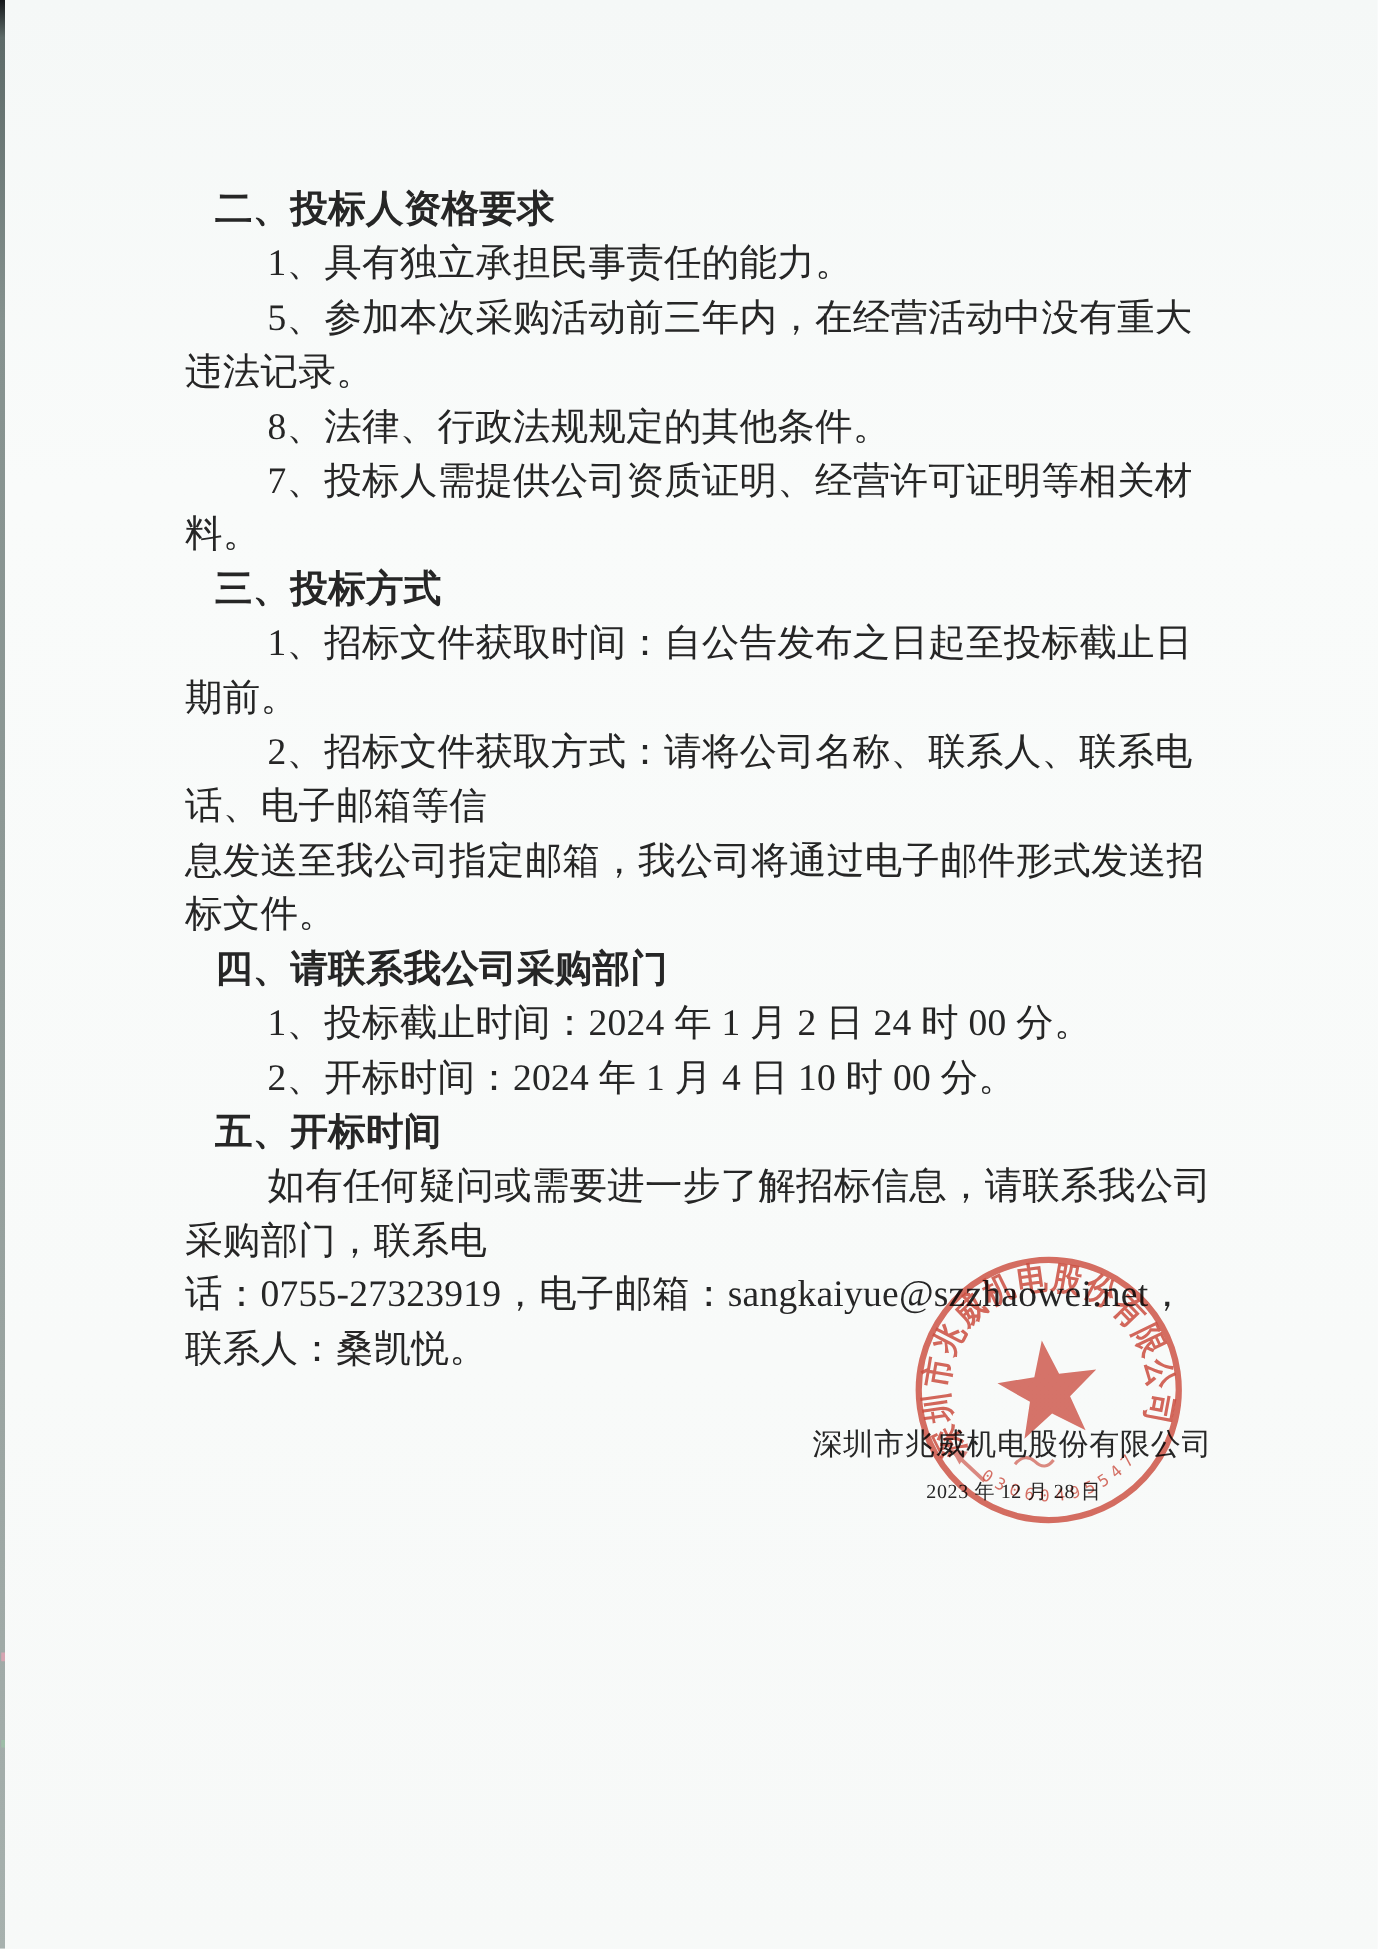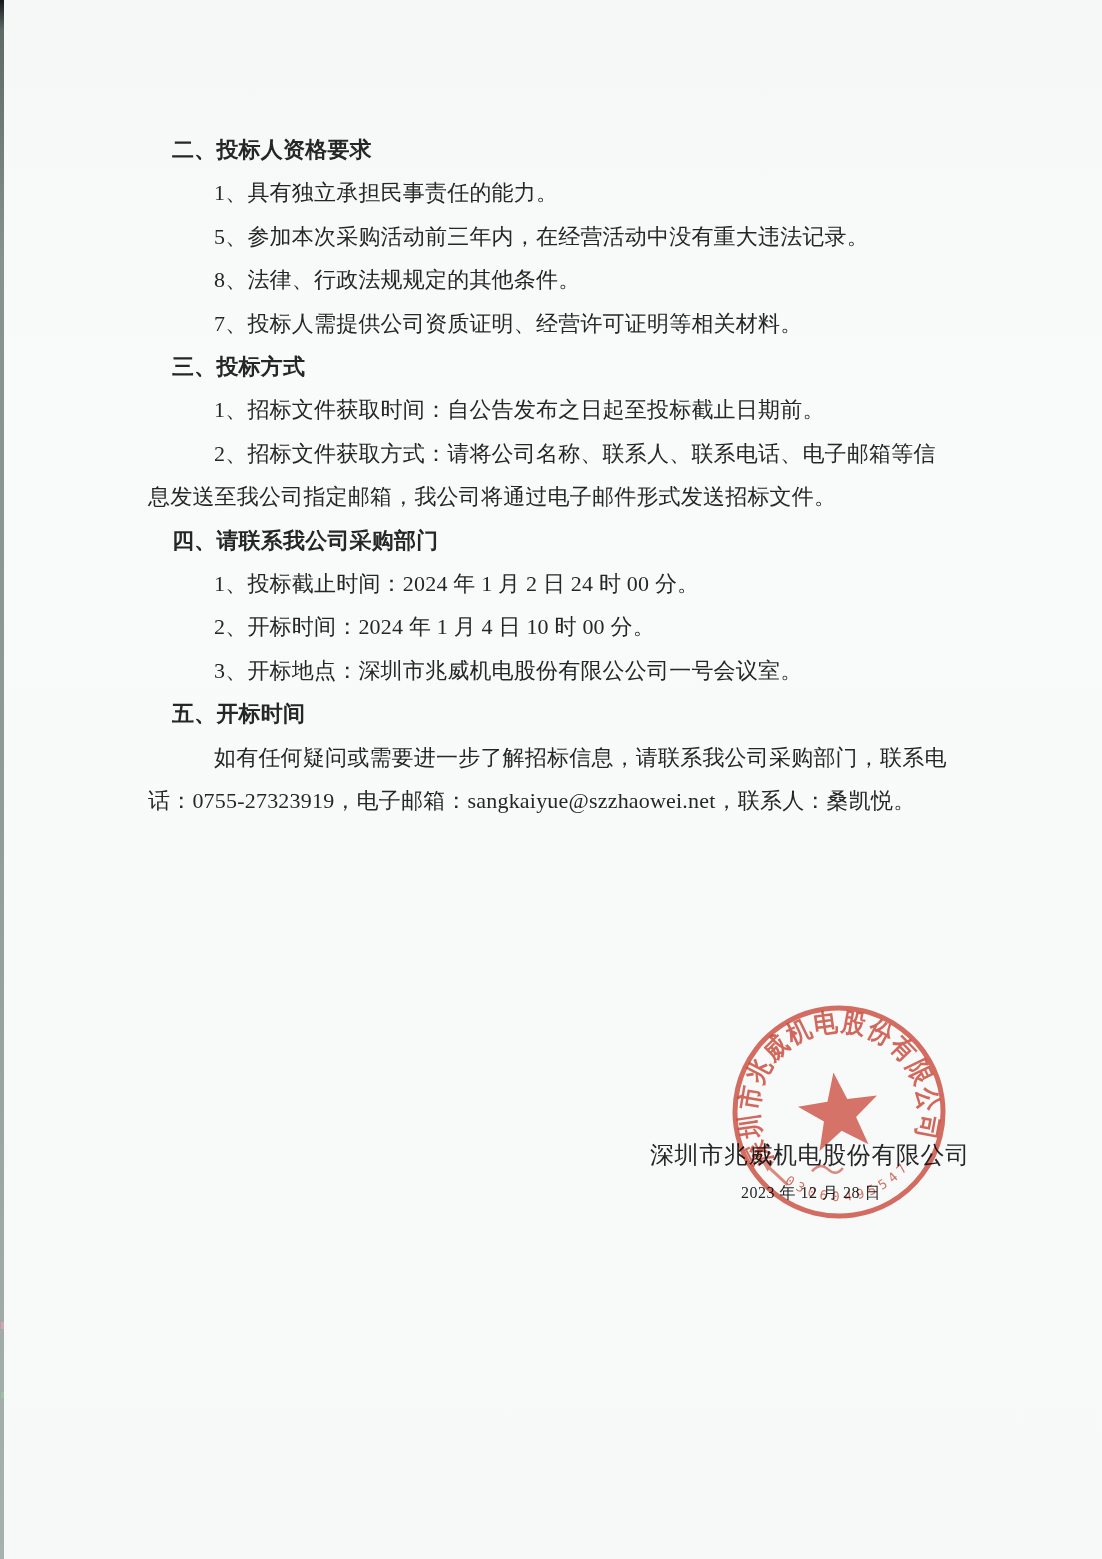--- a/index.html
+++ b/index.html
@@ -21,22 +21,22 @@
   }
   .scan-speck-pink {
     position: absolute; left: 1px; top: 1322px; width: 3px; height: 7px;
     background: #e3a4b4; opacity: .8;
   }
   .scan-speck-green {
     position: absolute; left: 1px; top: 1392px; width: 3px; height: 6px;
     background: #9cc2a6; opacity: .8;
   }
   .doc-body {
-    position: absolute; left: 148px; top: 128px; width: 828px;
-    font-size: 22px; line-height: 43.4px;
+    position: absolute; left: 148px; top: 146px; width: 828px;
+    font-size: 30px; line-height: 43.4px;
     letter-spacing: 0.2px;
   }
   .sec-heading {
     font-weight: bold;
     padding-left: 24px;
   }
   .sec-item {
     margin: 0;
     text-indent: 66px;
     white-space: pre-line;
@@ -80,21 +80,20 @@
     <p class="sec-item">5、参加本次采购活动前三年内，在经营活动中没有重大违法记录。</p>
     <p class="sec-item">8、法律、行政法规规定的其他条件。</p>
     <p class="sec-item">7、投标人需提供公司资质证明、经营许可证明等相关材料。</p>
     <div class="sec-heading">三、投标方式</div>
     <p class="sec-item">1、招标文件获取时间：自公告发布之日起至投标截止日期前。</p>
     <p class="sec-item">2、招标文件获取方式：请将公司名称、联系人、联系电话、电子邮箱等信
 息发送至我公司指定邮箱，我公司将通过电子邮件形式发送招标文件。</p>
     <div class="sec-heading">四、请联系我公司采购部门</div>
     <p class="sec-item">1、投标截止时间：2024 年 1 月 2 日 24 时 00 分。</p>
     <p class="sec-item">2、开标时间：2024 年 1 月 4 日 10 时 00 分。</p>
-    <p class="sec-item">3、开标地点：深圳市兆威机电股份有限公公司一号会议室。</p>
     <div class="sec-heading">五、开标时间</div>
     <p class="sec-item">如有任何疑问或需要进一步了解招标信息，请联系我公司采购部门，联系电
 话：0755-27323919，电子邮箱：sangkaiyue@szzhaowei.net，联系人：桑凯悦。</p>
   </div>
 
 <div class="signature-company" style="color: rgb(38, 38, 38);">深圳市兆威机电股份有限公司</div>
 <div class="signature-date" style="color: rgb(38, 38, 38);">2023 年 12 月 28 日</div>
 
 <div class="seal">
   <svg viewBox="0 0 246 246" style="color: rgb(204, 58, 43);">

